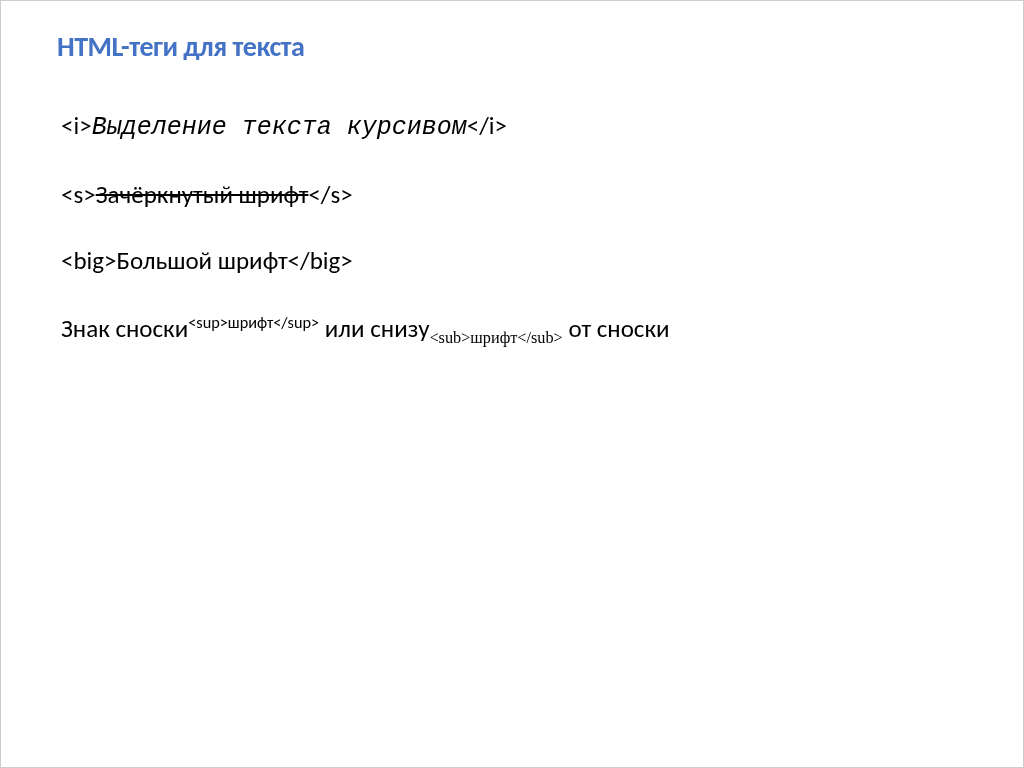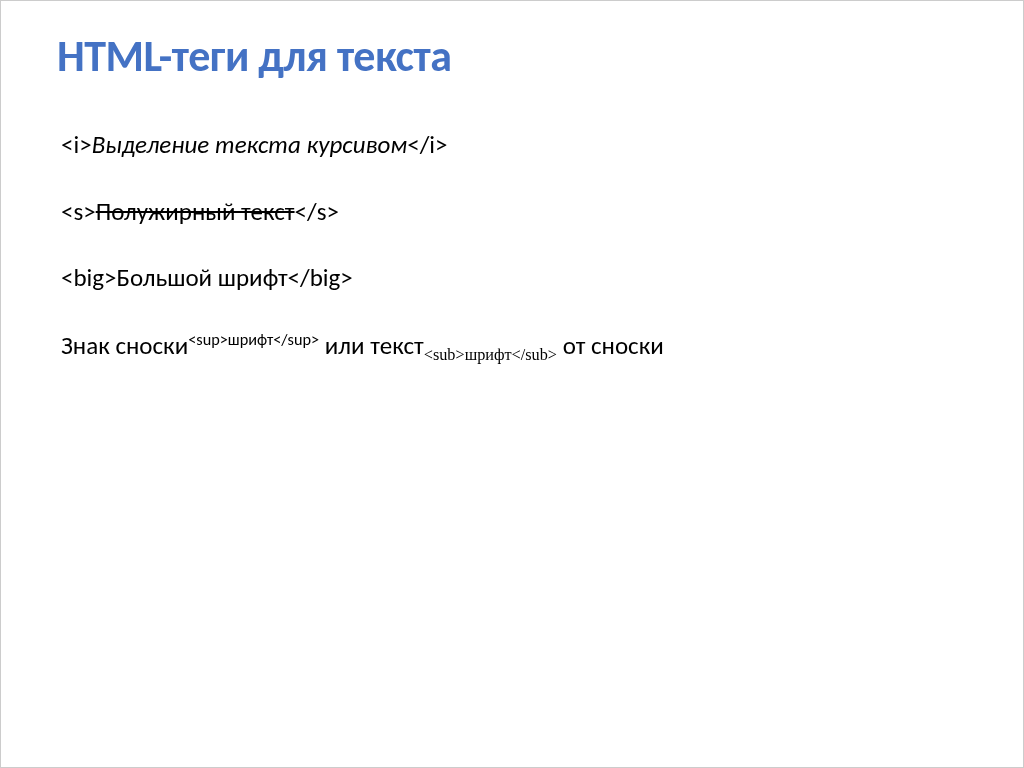--- a/index.html
+++ b/index.html
@@ -14,21 +14,21 @@
       font-family: Calibri, Arial, sans-serif;
       position: relative;
     }
     .slide {
       width: 100%;
       height: 100%;
       border: 1px solid #ccc;
       padding: 28px 56px 40px 56px;
     }
     .title {
-      font-size: 44px;
+      font-size: 28px;
       font-weight: bold;
       color: #4472C4;
       margin-bottom: 46px;
       letter-spacing: -0.5px;
     }
     .content {
       padding-left: 4px;
     }
     .example-line {
       font-size: 25px;
@@ -37,20 +37,21 @@
       line-height: 1.3;
     }
     .tag-text {
       font-weight: normal;
     }
     .bold-demo {
       font-weight: bold;
     }
     .italic-demo {
       font-style: italic;
+      font-family: Liberation Mono, monospace;
     }
     .underline-demo {
       text-decoration: underline;
     }
     .strike-demo {
       text-decoration: line-through;
     }
     .sup-demo {
       font-size: 0.65em;
       vertical-align: super;
@@ -69,26 +70,26 @@
 
   <div class="content">
 
 
     <div class="example-line">
       <span class="tag-text">&lt;i&gt;</span><span class="italic-demo">Выделение текста курсивом</span><span class="tag-text">&lt;/i&gt;</span>
     </div>
 
 
     <div class="example-line">
-      <span class="tag-text">&lt;s&gt;</span><span class="strike-demo">Полужирный текст</span><span class="tag-text">&lt;/s&gt;</span>
+      <span class="tag-text">&lt;s&gt;</span><span class="strike-demo">Зачёркнутый шрифт</span><span class="tag-text">&lt;/s&gt;</span>
     </div>
 
 
     <div class="example-line">
       <span class="tag-text">&lt;big&gt;</span><span>Большой шрифт</span><span class="tag-text">&lt;/big&gt;</span>
     </div>
 
     <div class="example-line">
-      <span>Знак сноски</span><span class="sup-demo">&lt;sup&gt;</span><span class="sup-demo">шрифт</span><span class="sup-demo">&lt;/sup&gt;</span><span> или текст</span><span class="sub-demo">&lt;sub&gt;</span><span class="sub-demo">шрифт</span><span class="sub-demo">&lt;/sub&gt;</span><span> от сноски</span>
+      <span>Знак сноски</span><span class="sup-demo">&lt;sup&gt;</span><span class="sup-demo">шрифт</span><span class="sup-demo">&lt;/sup&gt;</span><span> или снизу</span><span class="sub-demo">&lt;sub&gt;</span><span class="sub-demo">шрифт</span><span class="sub-demo">&lt;/sub&gt;</span><span> от сноски</span>
     </div>
 
   </div>
 </div>
 
 </body></html>

